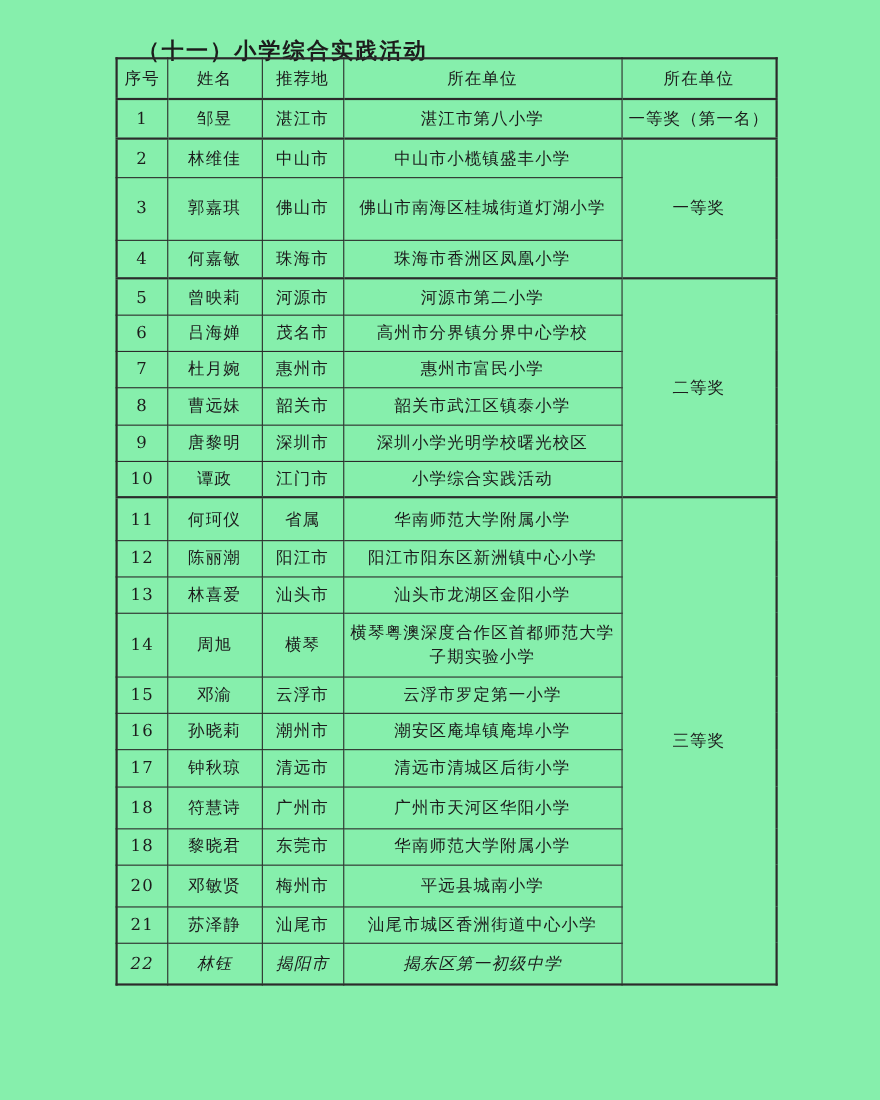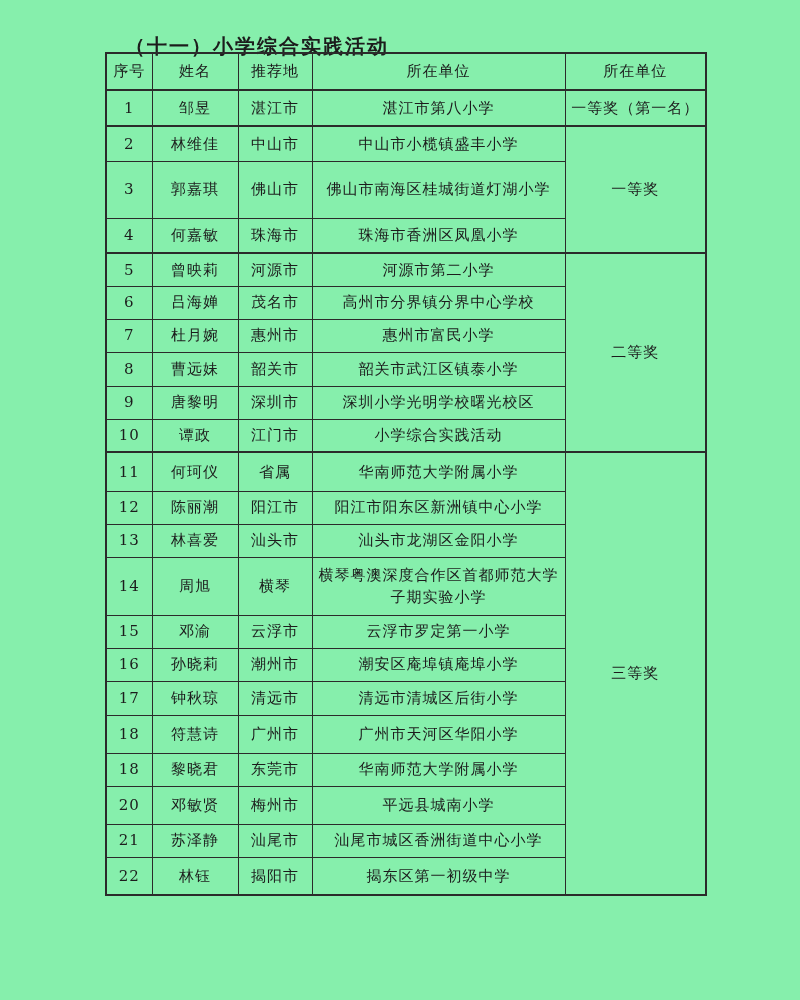--- a/index.html
+++ b/index.html
@@ -198,21 +198,21 @@
           <td class="cell-name">邓敏贤</td>
           <td class="cell-city">梅州市</td>
           <td class="cell-unit">平远县城南小学</td>
         </tr>
         <tr style="height: 33px; margin-top: 39px;">
           <td class="cell-index">21</td>
           <td class="cell-name">苏泽静</td>
           <td class="cell-city">汕尾市</td>
           <td class="cell-unit">汕尾市城区香洲街道中心小学</td>
         </tr>
-        <tr style="height: 38px;">
+        <tr style="height: 38px; font-style: italic;">
           <td class="cell-index">22</td>
           <td class="cell-name">林钰</td>
           <td class="cell-city">揭阳市</td>
           <td class="cell-unit">揭东区第一初级中学</td>
         </tr>
       </tbody>
   </table>
 </div>
 
 </body></html>

